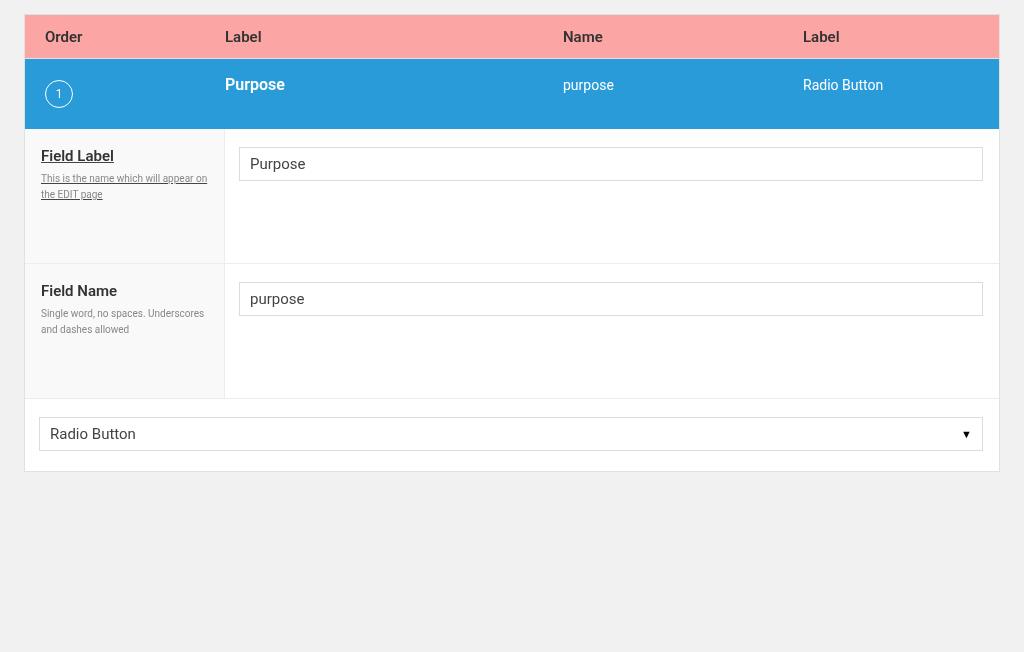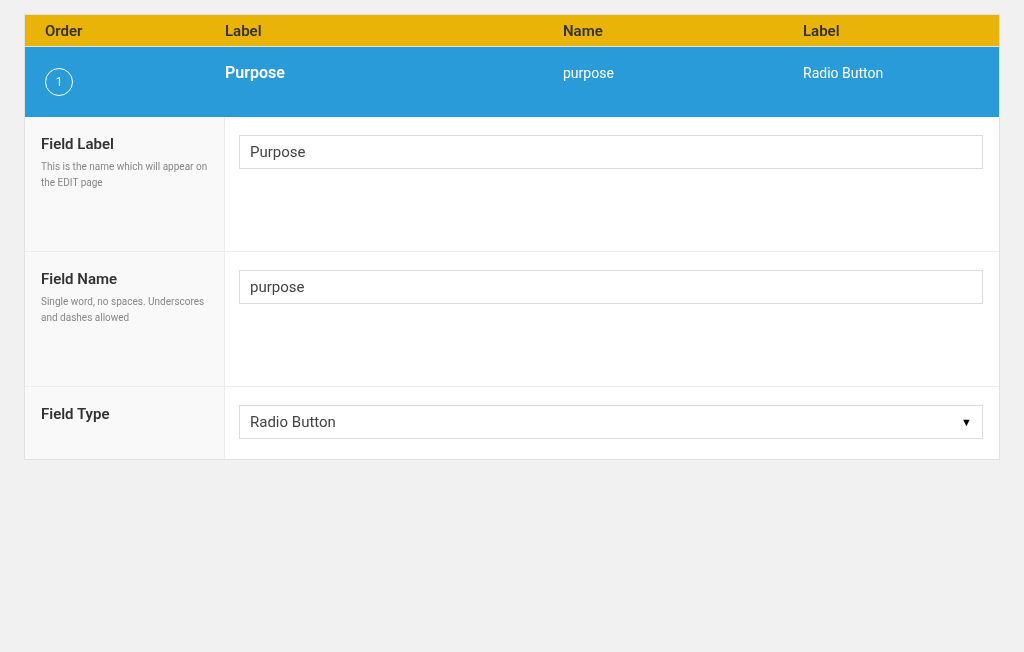--- a/index.html
+++ b/index.html
@@ -13,23 +13,23 @@
   }
   .panel {
     background: #fff;
     border: 1px solid #e1e1e1;
     margin: 14px 24px 0 24px;
     width: 976px;
   }
   .header-row {
     display: flex;
     align-items: center;
-    height: 32px;
+    height: 44px;
     border-bottom: 1px solid #e1e1e1;
-    background: #eab308;
+    background: #fca5a5;
   }
   .header-row div {
     font-weight: 600;
     color: #333;
     font-size: 15px;
   }
   .col-order { width: 200px; padding-left: 20px; }
   .col-label { width: 290px; }
   .col-name  { width: 240px; margin-left: 48px; }
   .col-type  { flex: 1; }
@@ -66,21 +66,21 @@
     font-size: 14px;
     color: #fff;
     align-self: flex-start;
     padding-top: 18px;
   }
   .settings-table { width: 100%; }
   .settings-row {
     display: flex;
     border-top: 1px solid #ededed;
   }
-  .settings-row:first-child { border-top: none; }
+  .settings-row:first-child { border-top: none; text-decoration: underline; }
   .settings-left {
     width: 200px;
     background: #f9f9f9;
     border-right: 1px solid #ededed;
     padding: 18px 16px 18px 16px;
   }
   .settings-left .label-title {
     font-weight: 600;
     color: #333;
     font-size: 15px;
@@ -183,23 +183,20 @@
       <div class="settings-left">
         <div class="label-title">Field Name</div>
         <div class="label-desc">Single word, no spaces. Underscores and dashes allowed</div>
       </div>
       <div class="settings-right">
         <input class="text-input" type="text" value="purpose" style="">
       </div>
     </div>
 
     <div class="settings-row row-ft">
-      <div class="settings-left">
-        <div class="label-title">Field Type</div>
-      </div>
       <div class="settings-right">
         <div class="select-wrap">
           <span>Radio Button</span>
           <span class="caret">▼</span>
         </div>
       </div>
     </div>
 
 
   </div>

